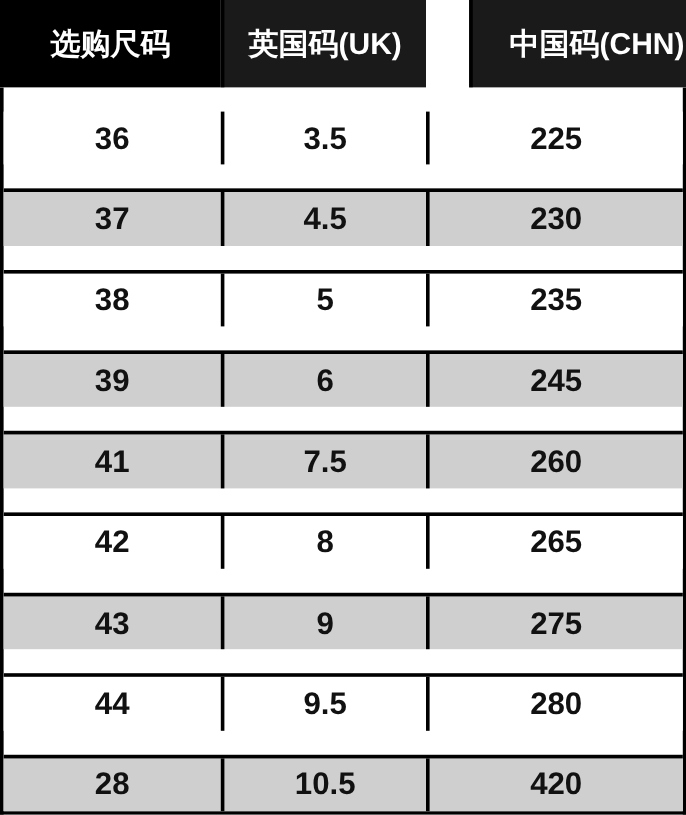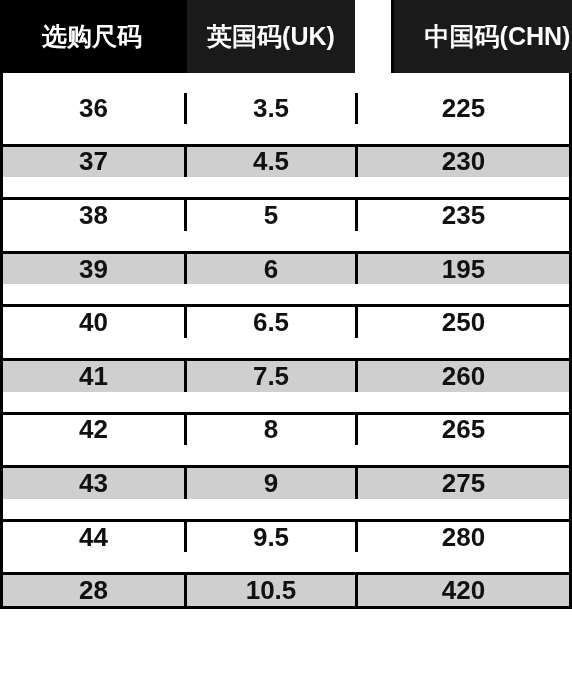--- a/index.html
+++ b/index.html
@@ -10,21 +10,21 @@
   }
   body {
     width: 572px;
     height: 679px;
     overflow: hidden;
     font-family: "Liberation Sans", "DejaVu Sans", sans-serif;
   }
 
   .size-chart {
     width: 572px;
-    height: 609px;
+    height: 679px;
     box-sizing: border-box;
     display: flex;
     flex-direction: column;
     background: #ffffff;
   }
 
   
   .chart-header {
     display: flex;
     height: 73px;
@@ -148,28 +148,23 @@
 
     <div class="chart-row odd">
       <div class="cell c0">38</div>
       <div class="cell c1">5</div>
       <div class="cell c2">235</div>
     </div>
 
     <div class="chart-row even">
       <div class="cell c0">39</div>
       <div class="cell c1">6</div>
-      <div class="cell c2">195</div>
+      <div class="cell c2">245</div>
     </div>
 
-    <div class="chart-row odd">
-      <div class="cell c0">40</div>
-      <div class="cell c1">6.5</div>
-      <div class="cell c2">250</div>
-    </div>
 
     <div class="chart-row even">
       <div class="cell c0">41</div>
       <div class="cell c1">7.5</div>
       <div class="cell c2">260</div>
     </div>
 
     <div class="chart-row odd">
       <div class="cell c0">42</div>
       <div class="cell c1">8</div>

